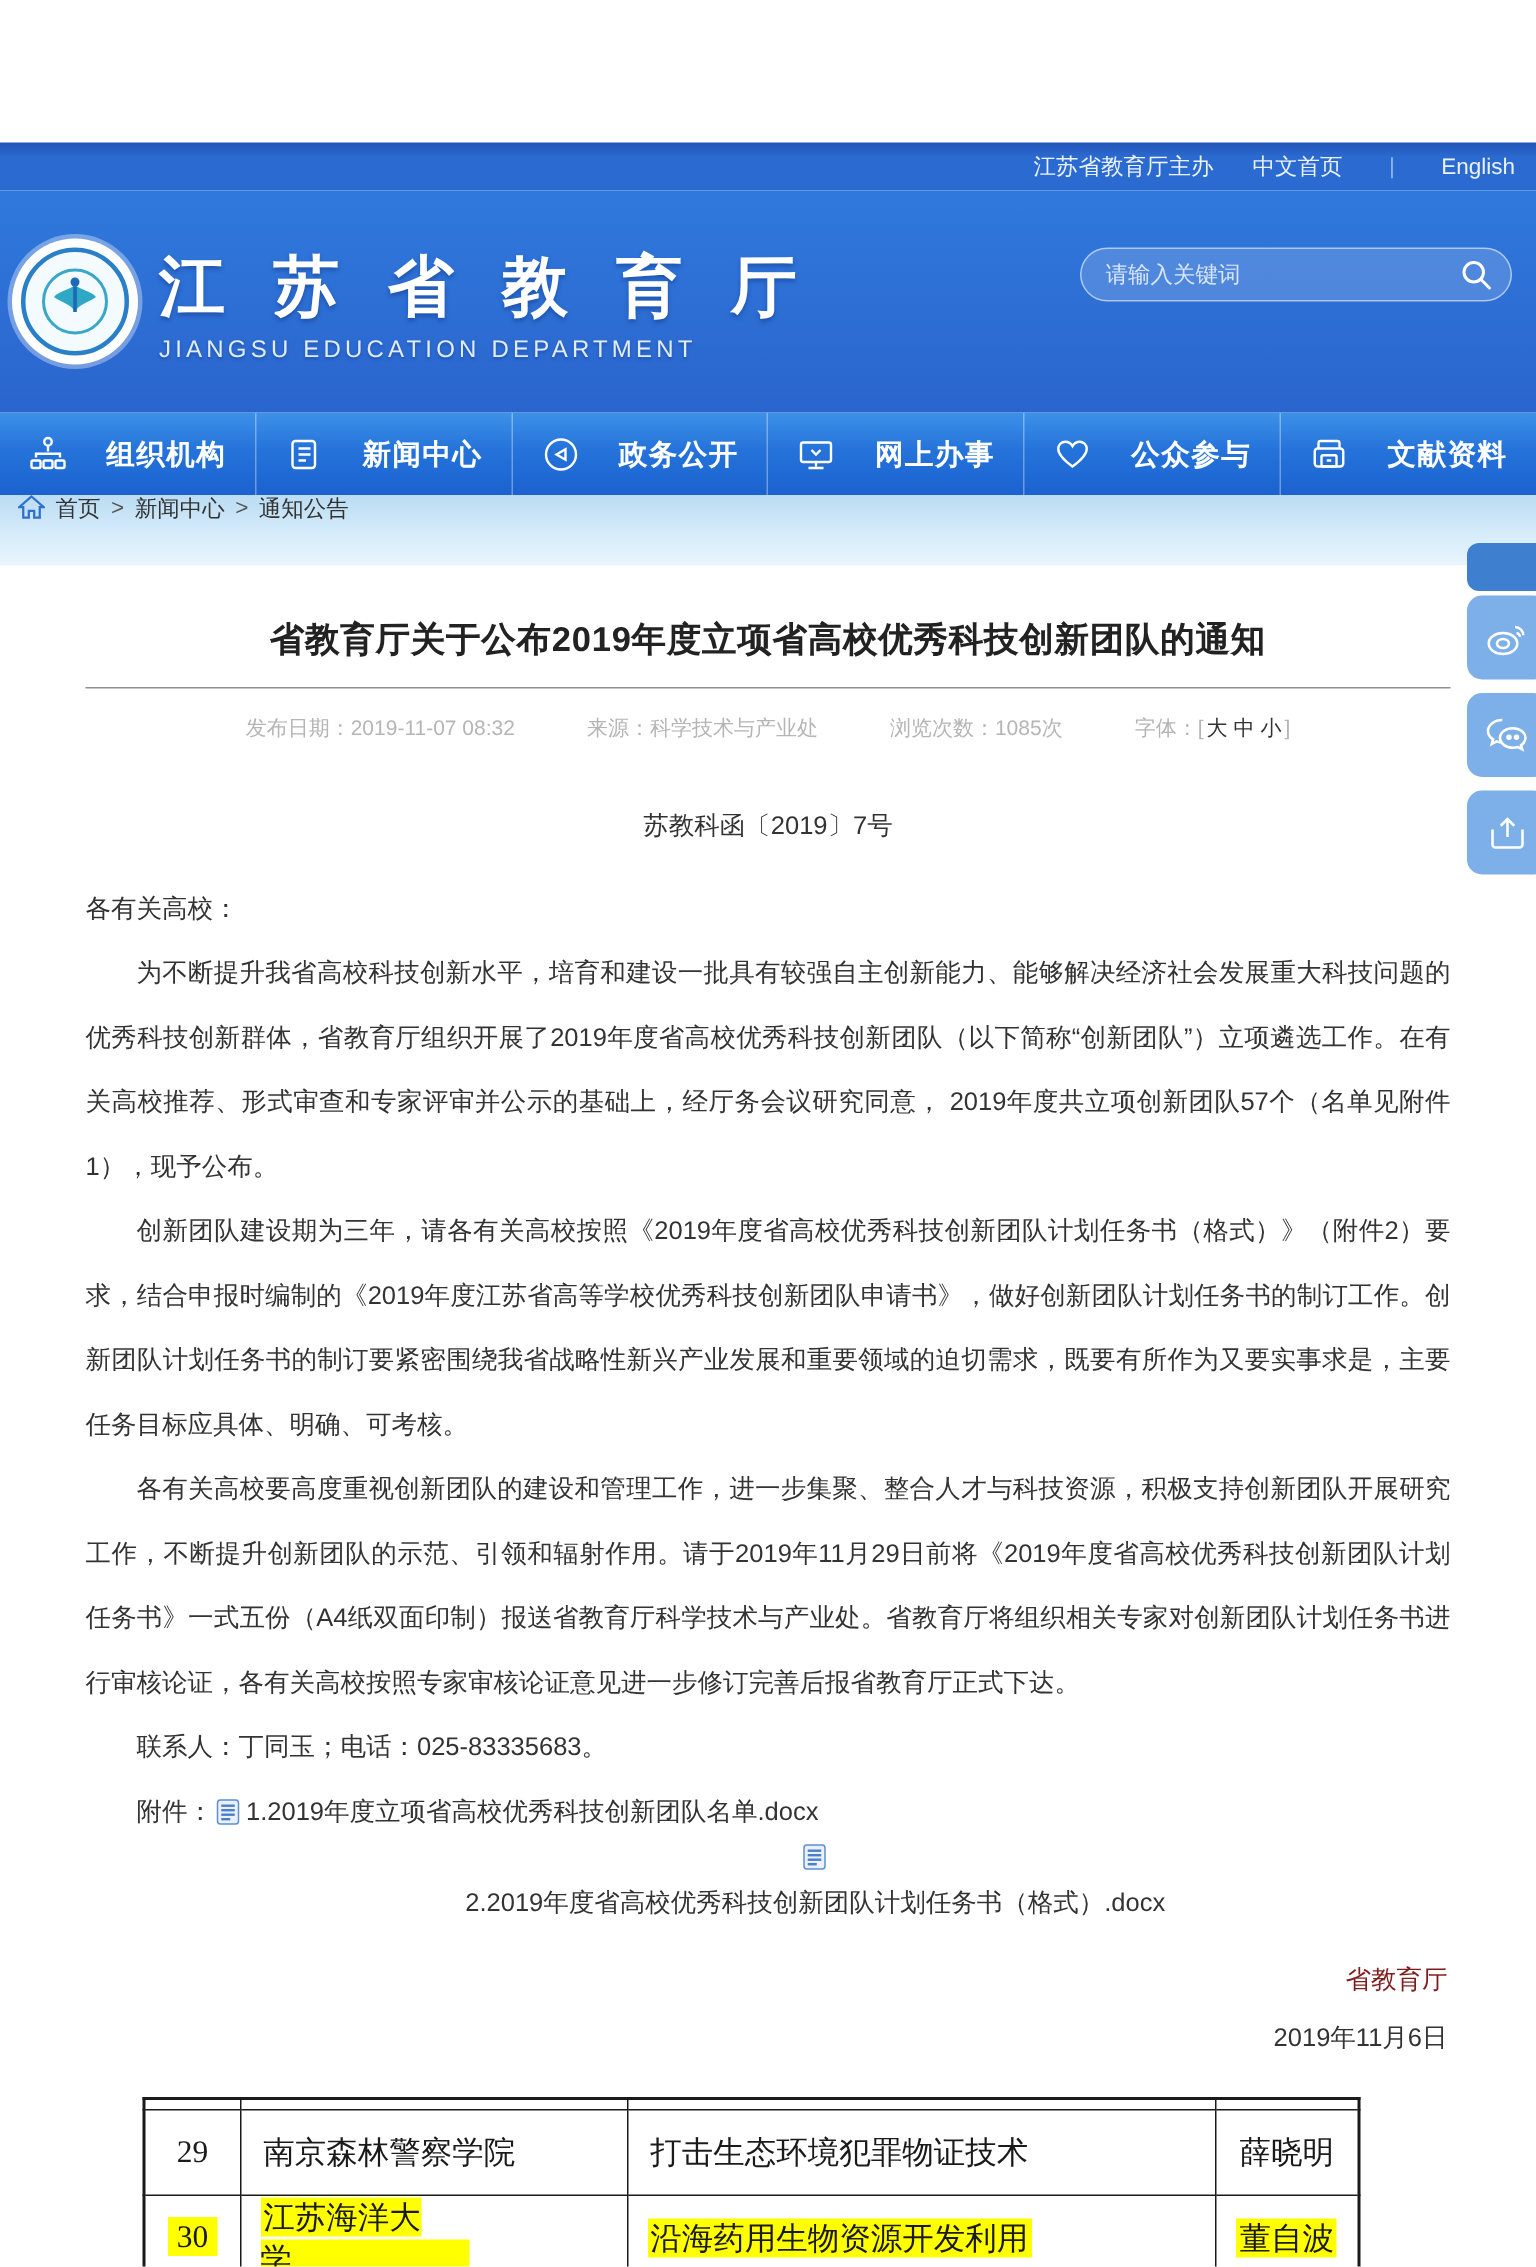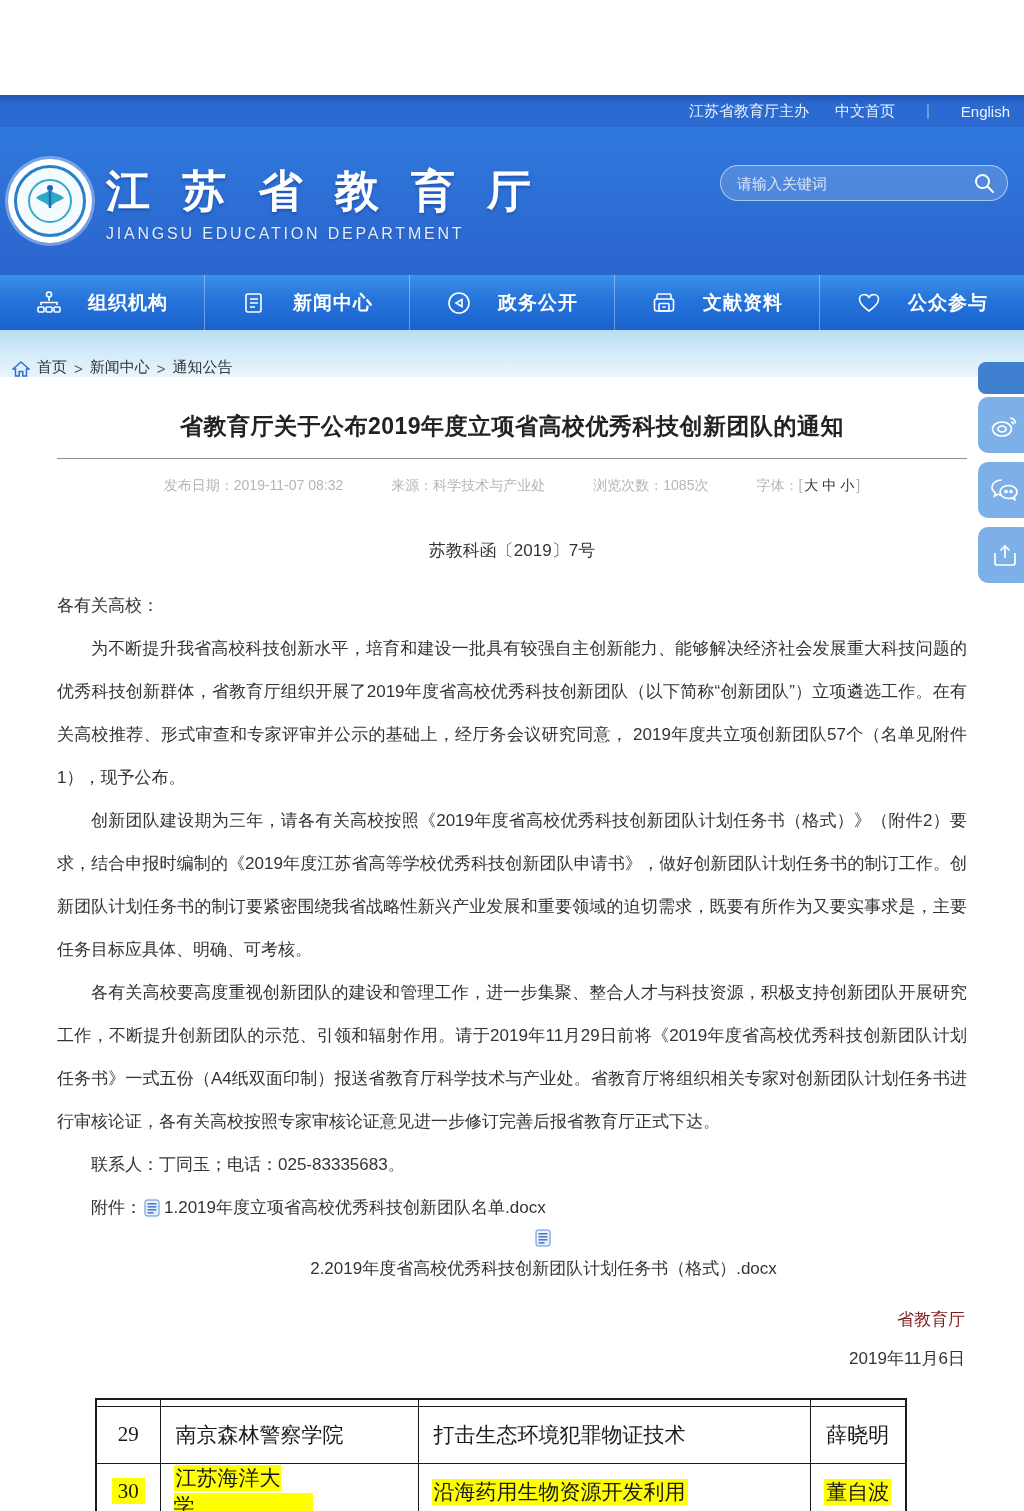--- a/index.html
+++ b/index.html
@@ -27,21 +27,21 @@
   .search-icon svg { display:block; }
 
   
   .nav { height:55px; display:flex; background:linear-gradient(180deg,#3d91e9 0%,#2573da 45%,#1b62cf 100%); }
   .nav-item { flex:1; display:flex; align-items:center; justify-content:center; gap:26px; border-right:1px solid rgba(255,255,255,.35); cursor:pointer; }
   .nav-item:last-child { border-right:none; }
   .nav-item .lbl { color:#fff; font-size:19px; font-weight:bold; letter-spacing:1px; }
   .nav-item .ic svg { display:block; }
 
   
-  .breadcrumb { height:47px; background:linear-gradient(180deg,#badcf3 0%,#d6ecfa 55%,#e9f5fd 100%); display:flex; align-items:flex-end; padding-left:12px; gap:7px; font-size:15px; color:#333; }
+  .breadcrumb { height:47px; background:linear-gradient(180deg,#badcf3 0%,#d6ecfa 55%,#e9f5fd 100%); display:flex; align-items:flex-start; padding-left:12px; gap:7px; font-size:15px; color:#333; }
   .breadcrumb a { color:#333; text-decoration:none; }
   .breadcrumb .bsep { color:#555; }
 
   
   .content { background:#fff; padding:0 57px; position:relative; }
   .page-title { text-align:center; font-size:23px; font-weight:bold; color:#222; padding-top:34px; letter-spacing:.5px; }
   .title-rule { border-bottom:1px solid #8f8f8f; margin-top:16px; }
   .meta { display:flex; justify-content:center; gap:48px; margin-top:18px; font-size:14px; color:#b5b5b5; }
   .meta .fsz { color:#b5b5b5; }
   .meta .fsz b { color:#333; font-weight:normal; cursor:pointer; padding:0 2px; }
@@ -144,35 +144,44 @@
         <svg width="26" height="26" viewBox="0 0 26 26" fill="none" stroke="#fff" stroke-width="1.6">
             <circle cx="13" cy="13" r="10"></circle>
             <path d="M16 9.5 L10 13 L16 16.5 Z"></path>
           </svg>
       </span>
       <span class="lbl">政务公开</span>
     </div>
     <div class="nav-item">
       <span class="ic">
         <svg width="26" height="26" viewBox="0 0 26 26" fill="none" stroke="#fff" stroke-width="1.6">
+            <rect x="3" y="5" width="20" height="13" rx="1.5"></rect>
+            <path d="M13 18v3M8 22h10M10 10l3 3 3-3"></path>
+          </svg>
+      </span>
+      <span class="lbl">网上办事</span>
+    </div>
+    <div class="nav-item">
+      <span class="ic">
+        <svg width="26" height="26" viewBox="0 0 26 26" fill="none" stroke="#fff" stroke-width="1.6">
+            <path d="M13 21 C6 16 3.5 12.5 3.5 9.2 C3.5 6.5 5.6 4.5 8.2 4.5 C10.2 4.5 12 5.7 13 7.4 C14 5.7 15.8 4.5 17.8 4.5 C20.4 4.5 22.5 6.5 22.5 9.2 C22.5 12.5 20 16 13 21 Z"></path>
+          </svg>
+      </span>
+      <span class="lbl">公众参与</span>
+    </div>
+    <div class="nav-item">
+      <span class="ic">
+        <svg width="26" height="26" viewBox="0 0 26 26" fill="none" stroke="#fff" stroke-width="1.6">
             <path d="M6 9V5.5A1.5 1.5 0 0 1 7.5 4h11A1.5 1.5 0 0 1 20 5.5V9"></path>
             <rect x="3.5" y="9" width="19" height="12" rx="2"></rect>
             <rect x="8" y="13.5" width="10" height="7.5" rx="1"></rect>
             <path d="M11.5 17h3"></path>
           </svg>
       </span>
       <span class="lbl">文献资料</span>
-    </div>
-    <div class="nav-item">
-      <span class="ic">
-        <svg width="26" height="26" viewBox="0 0 26 26" fill="none" stroke="#fff" stroke-width="1.6">
-            <path d="M13 21 C6 16 3.5 12.5 3.5 9.2 C3.5 6.5 5.6 4.5 8.2 4.5 C10.2 4.5 12 5.7 13 7.4 C14 5.7 15.8 4.5 17.8 4.5 C20.4 4.5 22.5 6.5 22.5 9.2 C22.5 12.5 20 16 13 21 Z"></path>
-          </svg>
-      </span>
-      <span class="lbl">公众参与</span>
     </div>
   </nav>
 
   <div class="breadcrumb">
     <span style="display:flex;">
       <svg width="18" height="16" viewBox="0 0 18 16">
           <path d="M9 1 L17 8 H14.5 V15 H10.8 V10.5 H7.2 V15 H3.5 V8 H1 Z" fill="none" stroke="#2f6fd0" stroke-width="1.5"></path>
         </svg>
     </span>
     <a href="#">首页</a>

